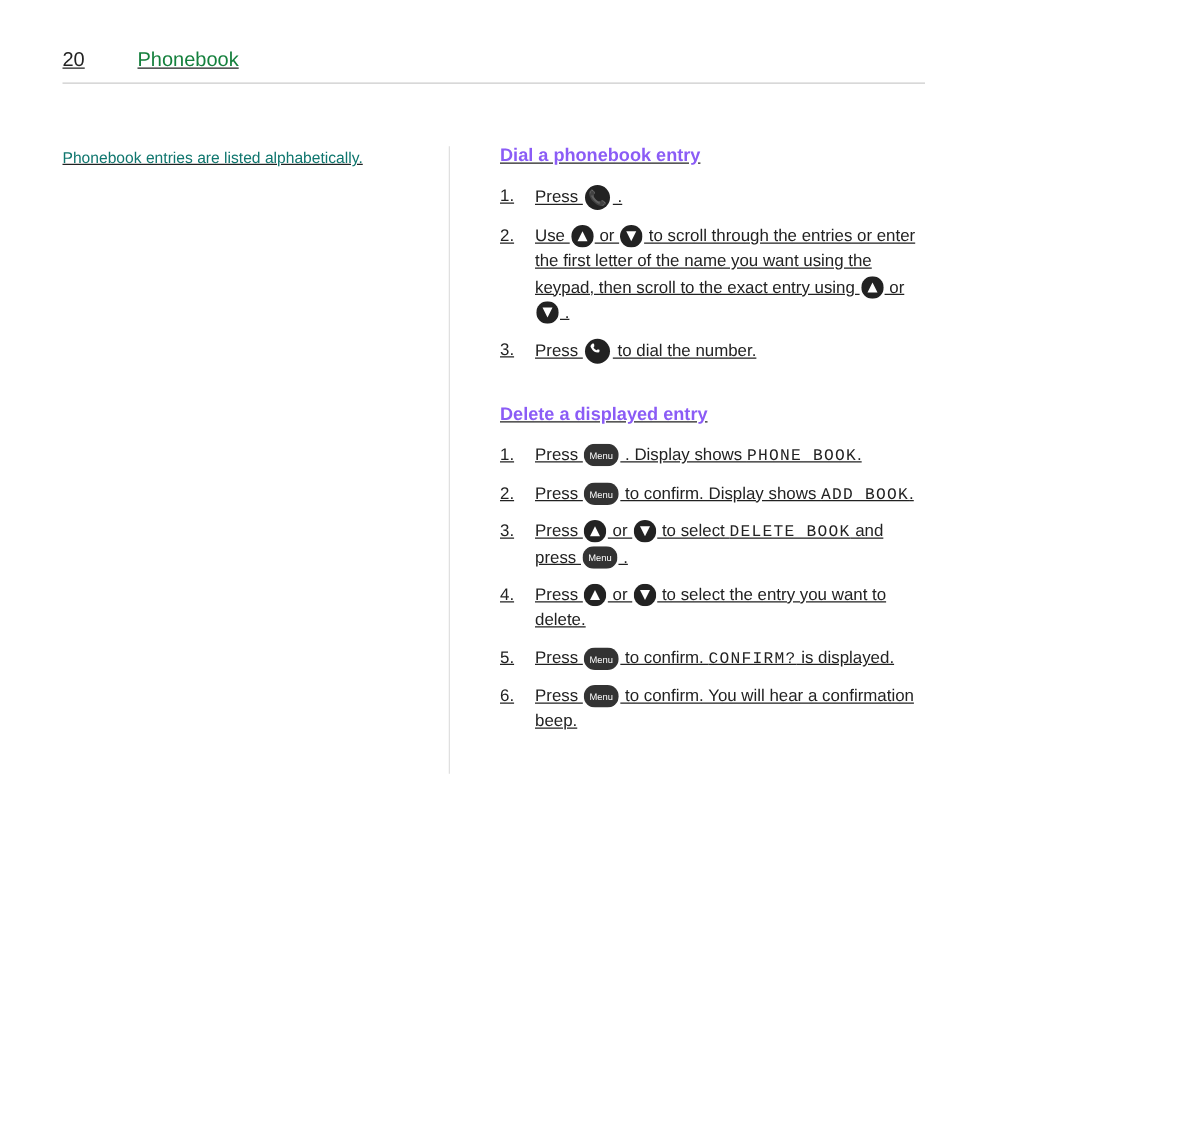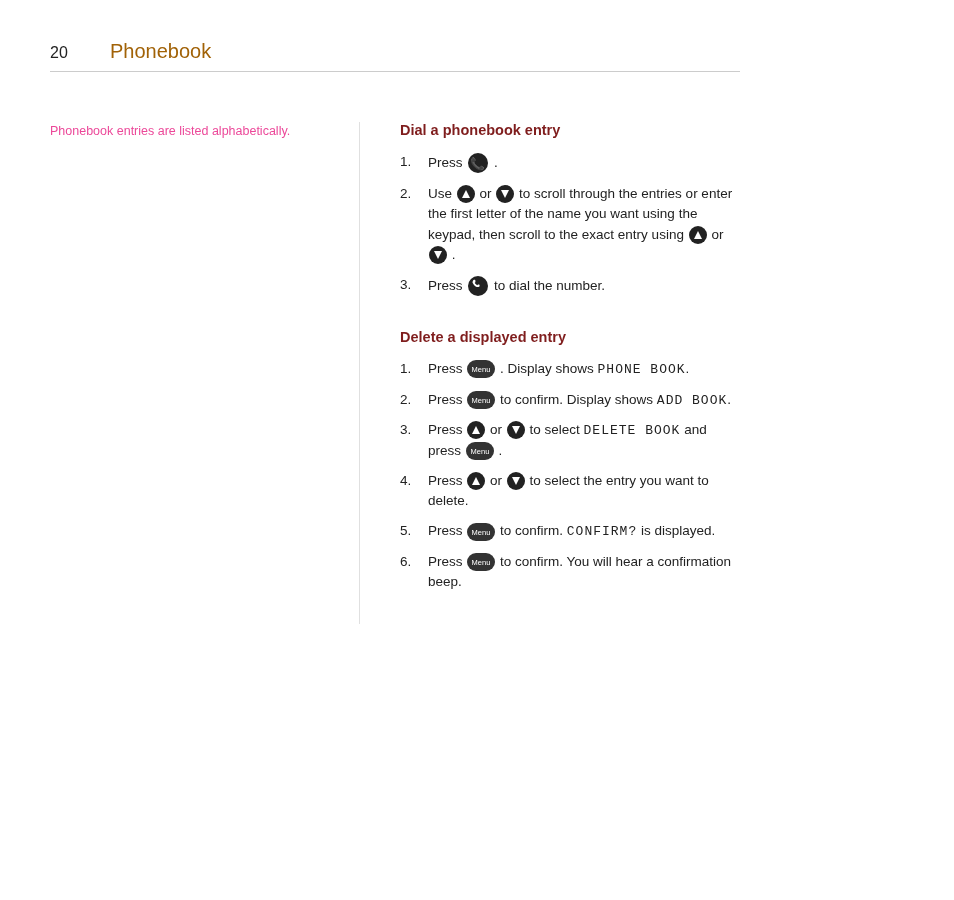--- a/index.html
+++ b/index.html
@@ -12,40 +12,41 @@
       font-size: 14px;
       color: #222;
       overflow: hidden;
     }
 
     .page {
       width: 790px;
       height: 900px;
       position: relative;
       padding: 40px 50px 40px 50px;
+      text-decoration: underline;
     }
 
     
     .header {
       display: flex;
       align-items: baseline;
       gap: 20px;
       margin-bottom: 8px;
     }
 
     .page-number {
       font-size: 16px;
       font-weight: 400;
       color: #222;
       min-width: 40px;
     }
 
     .chapter-title {
-      font-size: 20px;
-      color: #a16207;
+      font-size: 16px;
+      color: #15803d;
       font-weight: 400;
     }
 
     .header-rule {
       border: none;
       border-top: 1px solid #cccccc;
       margin-bottom: 0;
     }
 
     
@@ -53,21 +54,21 @@
       display: flex;
       margin-top: 50px;
       gap: 0;
     }
 
     
     .sidebar {
       width: 310px;
       min-width: 310px;
       border-right: 1px solid #e0e0e0;
-      color: #ec4899;
+      color: #0f766e;
       font-size: 12.5px;
       line-height: 1.5;
     }
 
     .sidebar-note {
       margin-bottom: 16px;
     }
 
     
     .main-content {
@@ -75,21 +76,21 @@
       padding-left: 40px;
     }
 
     .section {
       margin-bottom: 32px;
     }
 
     .section-title {
       font-size: 14.5px;
       font-weight: bold;
-      color: #7f1d1d;
+      color: #8b5cf6;
       margin-bottom: 14px;
     }
 
     .steps-list {
       list-style: none;
       padding: 0;
     }
 
     .steps-list li {
       display: flex;

